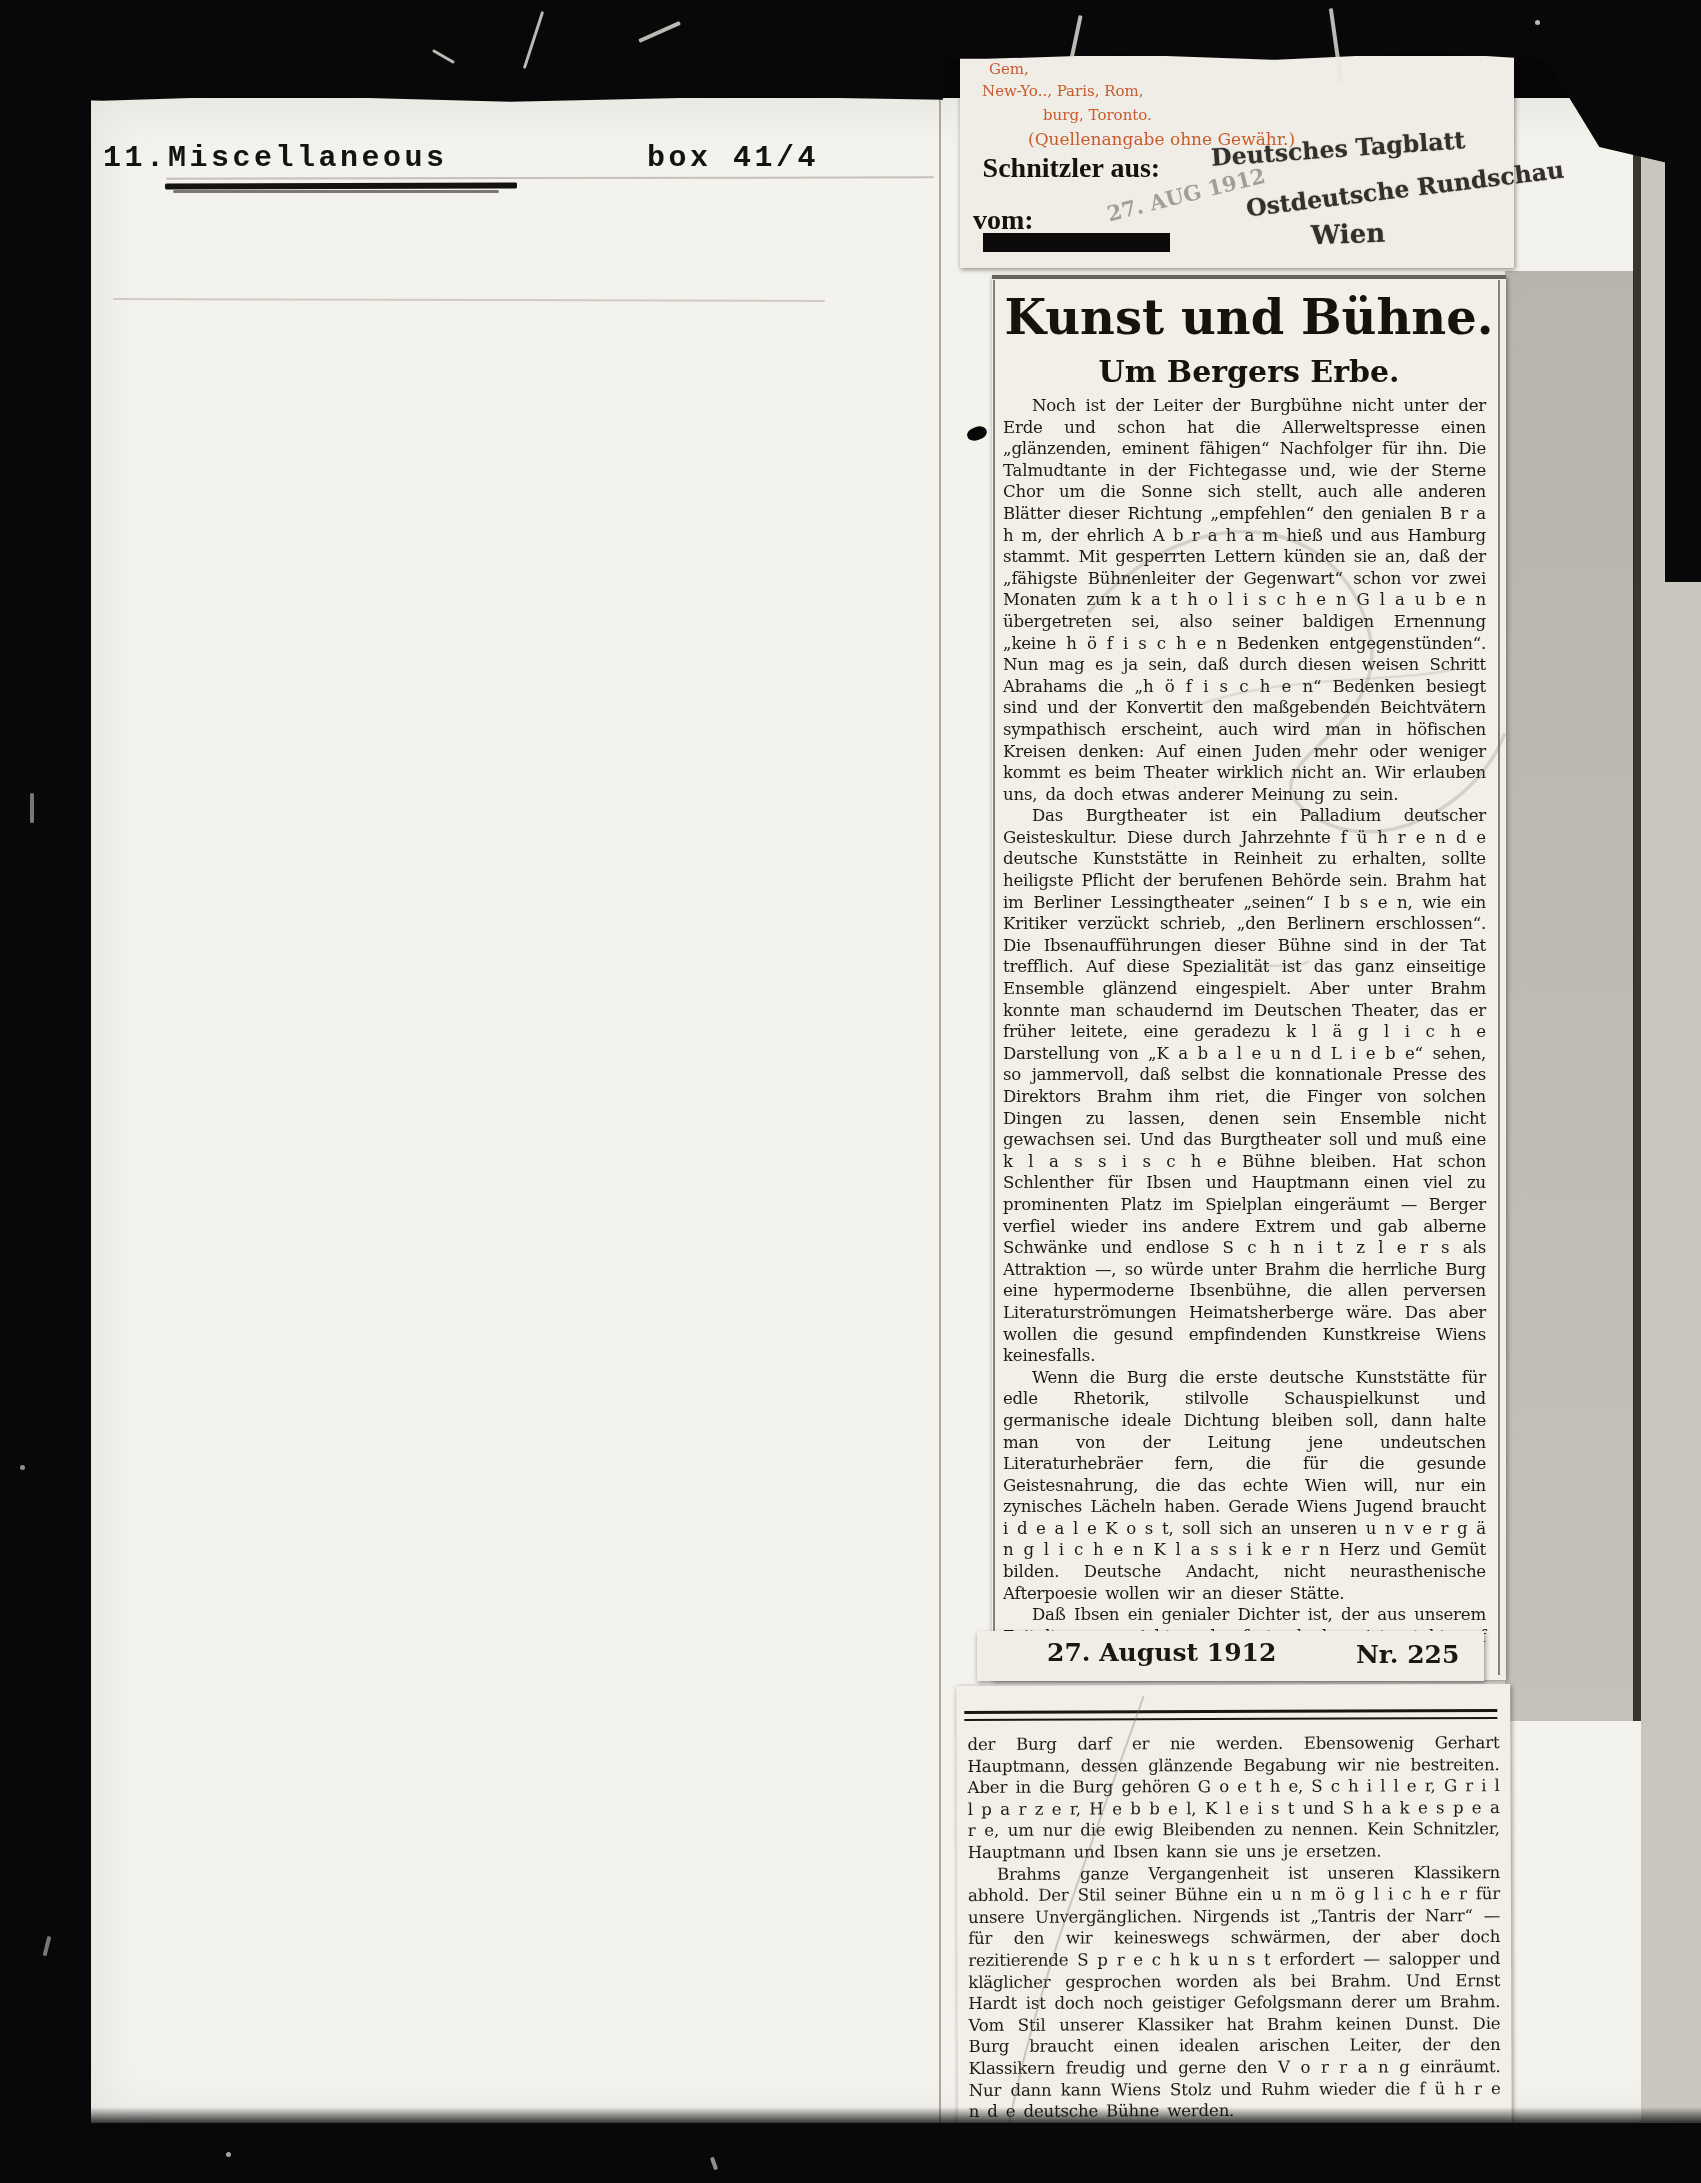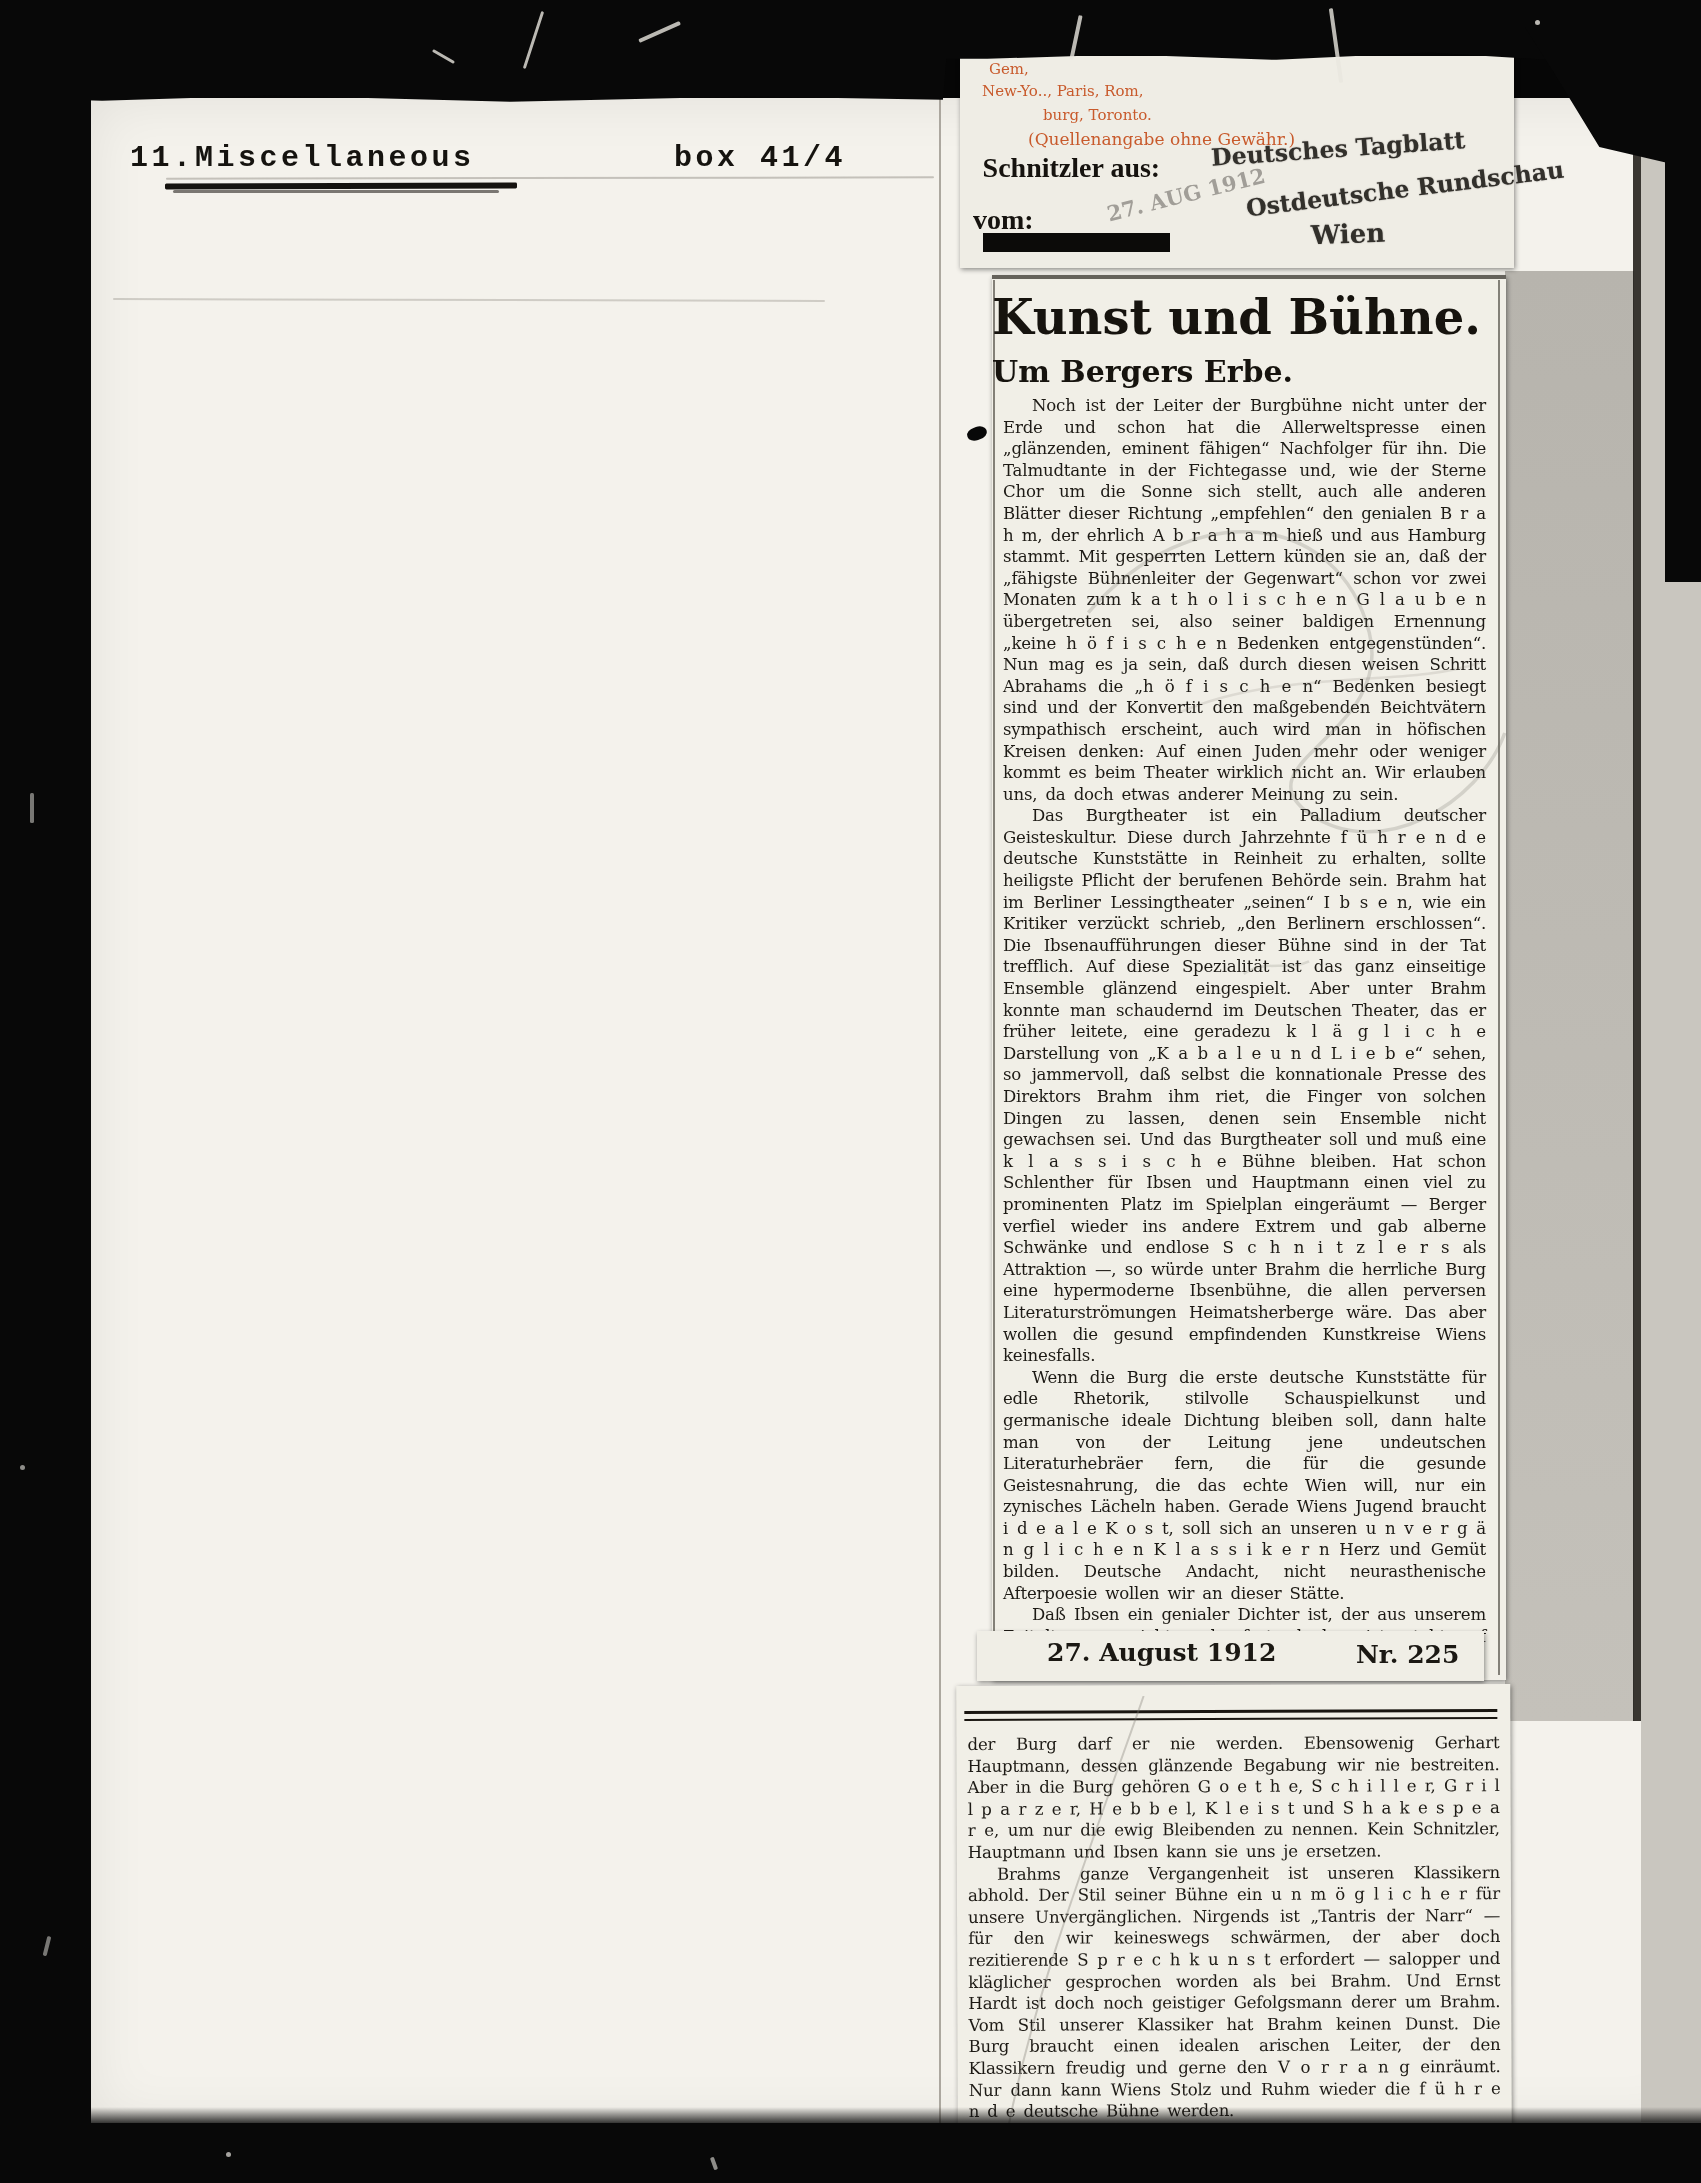--- a/index.html
+++ b/index.html
@@ -6,37 +6,37 @@
   body{width:1702px;height:2183px;position:relative;overflow:hidden;
        font-family:"DejaVu Serif","Liberation Serif",serif;}
   .abs{position:absolute;}
   
   .page{left:90px;top:98px;width:1611px;height:2027px;background:#f4f2ec;
         box-shadow:inset 0 0 60px rgba(0,0,0,.08);}
   .fold-line{left:939px;top:99px;width:1.5px;height:2024px;background:#9a958c;opacity:.8;}
   .pencil-line{background:#8a867e;opacity:.45;border-radius:1px;}
   
   .label{font-family:"Liberation Mono","DejaVu Sans Mono",monospace;font-weight:bold;
-         color:#15130f;font-size:30px;letter-spacing:3.5px;white-space:nowrap;margin-left:27px;}
+         color:#15130f;font-size:30px;letter-spacing:3.5px;white-space:nowrap;}
   .underline{background:#15130f;border-radius:1.5px;}
   
   .sheet{background:#efede5;box-shadow:1px 1.5px 5px rgba(0,0,0,.45);}
   .frag{color:#c2410c;font-size:15px;white-space:nowrap;opacity:.85;}
   .formlabel{font-weight:bold;color:#16130f;font-size:28px;white-space:nowrap;
              font-family:"Liberation Serif","DejaVu Serif",serif;}
   .stamp{color:#23201c;font-size:23.6px;font-weight:bold;white-space:nowrap;
          text-shadow:0 0 1.5px rgba(35,32,28,.45);opacity:.92;}
   .datestamp{color:#8e8b85;font-size:21px;font-weight:bold;white-space:nowrap;opacity:.8;}
   .redaction{background:#0c0b09;}
   
   .news-col{color:#1d1a15;text-align:justify;}
   .news-col p{margin:0;font-size:16.6px;line-height:21.6px;text-indent:29px;
               letter-spacing:-0.2px;word-spacing:3px;}
   .news-col p.noindent{text-indent:0;}
-  .headline{font-weight:bold;color:#16130e;white-space:nowrap;}
+  .headline{font-weight:bold;color:#16130e;text-align:center;white-space:nowrap;}
   .rule-v{background:#3a362f;opacity:.6;}
   .double-rule{border-top:3px solid #191510;border-bottom:2px solid #191510;height:4.5px;}
   .dateline{font-weight:bold;color:#1b1813;font-size:25px;white-space:nowrap;}
   
   .ink{background:#080808;}
   .scratch{background:#e8e6df;opacity:.8;border-radius:1.5px;}
   .graycol{background:linear-gradient(#b7b4ad,#c4c1ba);}
   .shadow-edge{background:#171511;opacity:.85;}
 </style>
 </head>

